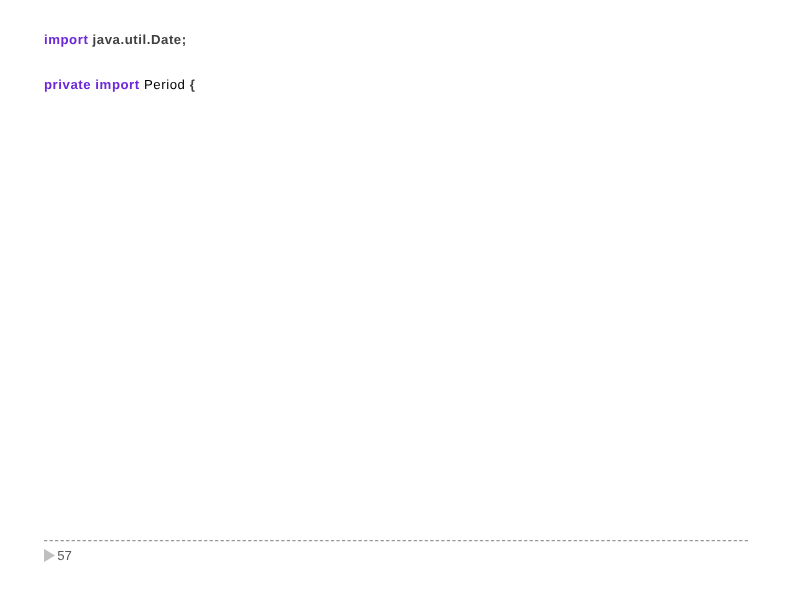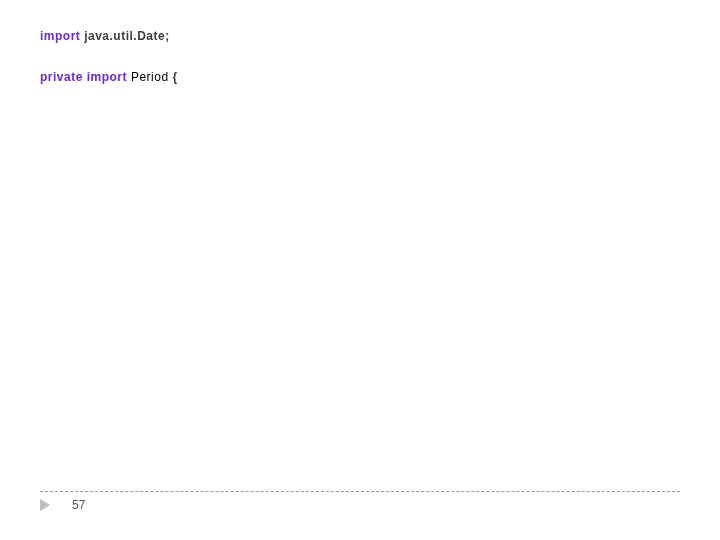--- a/index.html
+++ b/index.html
@@ -35,21 +35,21 @@
     right: 40px;
     bottom: 28px;
   }
   .dashed {
     border-top: 1px dashed #999999;
     margin-bottom: 6px;
   }
   .footer-row {
     display: flex;
     align-items: center;
-    gap: 22px;
+    gap: 2px;
   }
   .arrow-icon {
     display: inline-block;
   }
   .arrow-icon svg { display: block; }
   .page-num {
     font-size: 12px;
     color: #595959;
   }
 </style>

